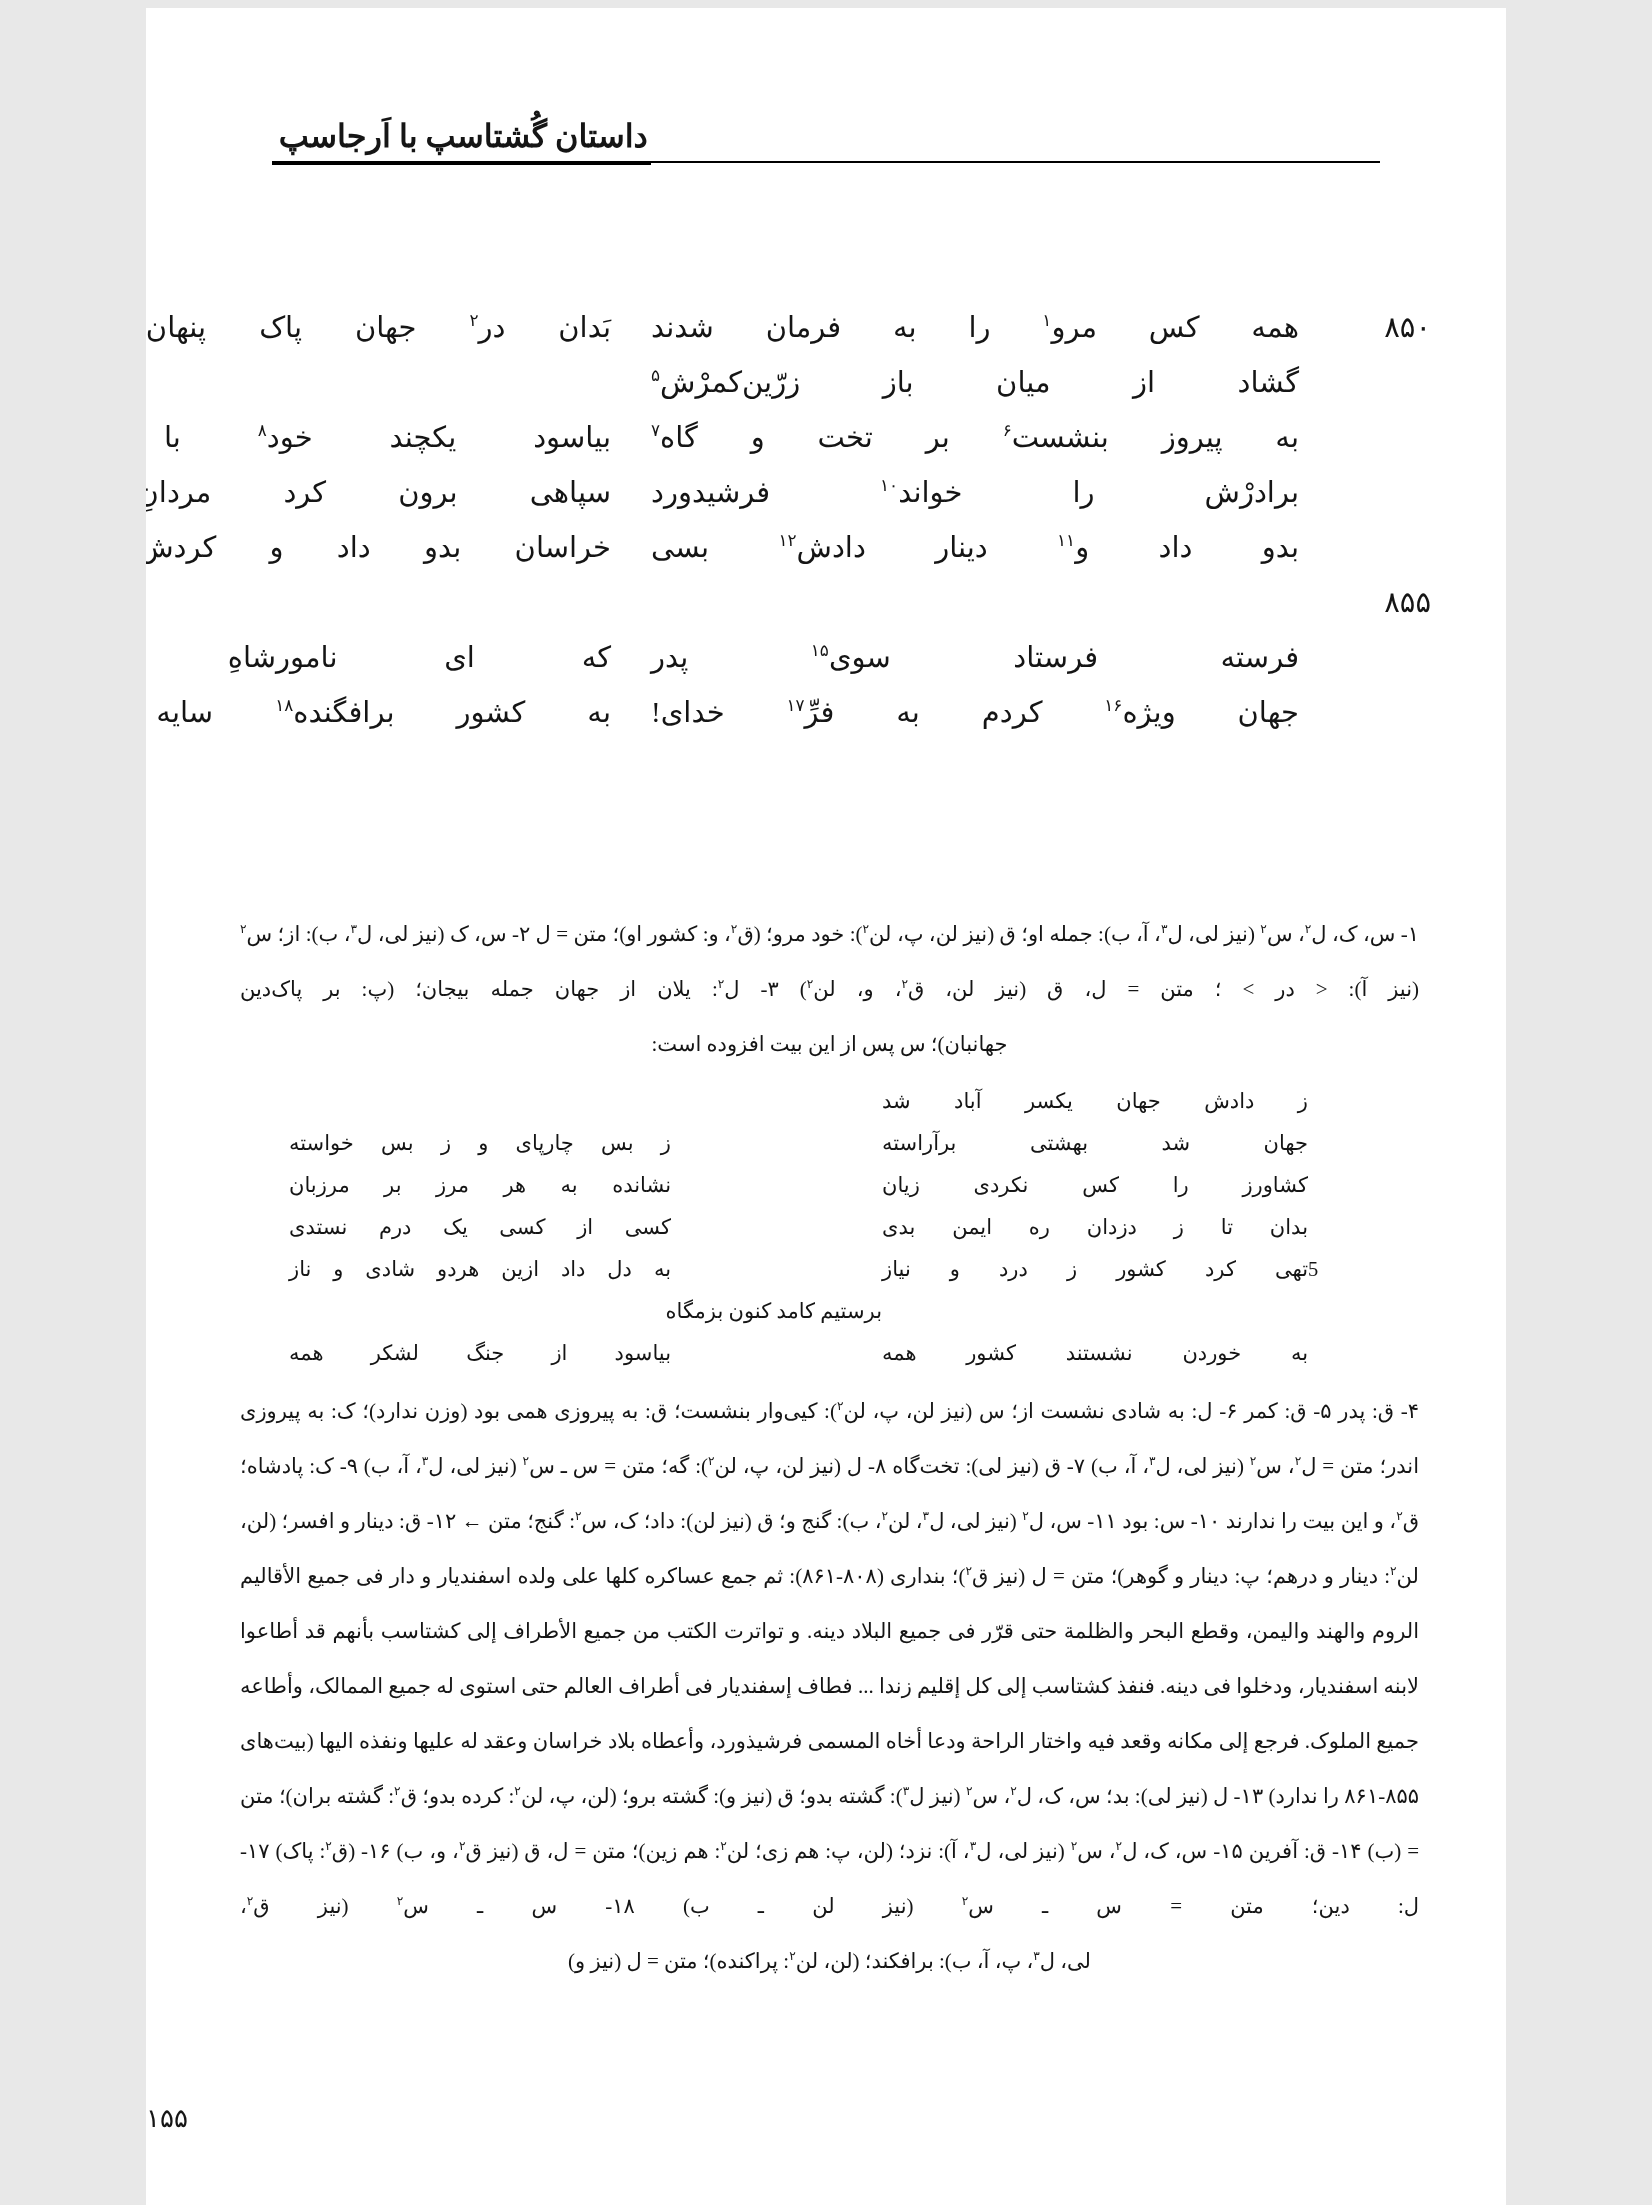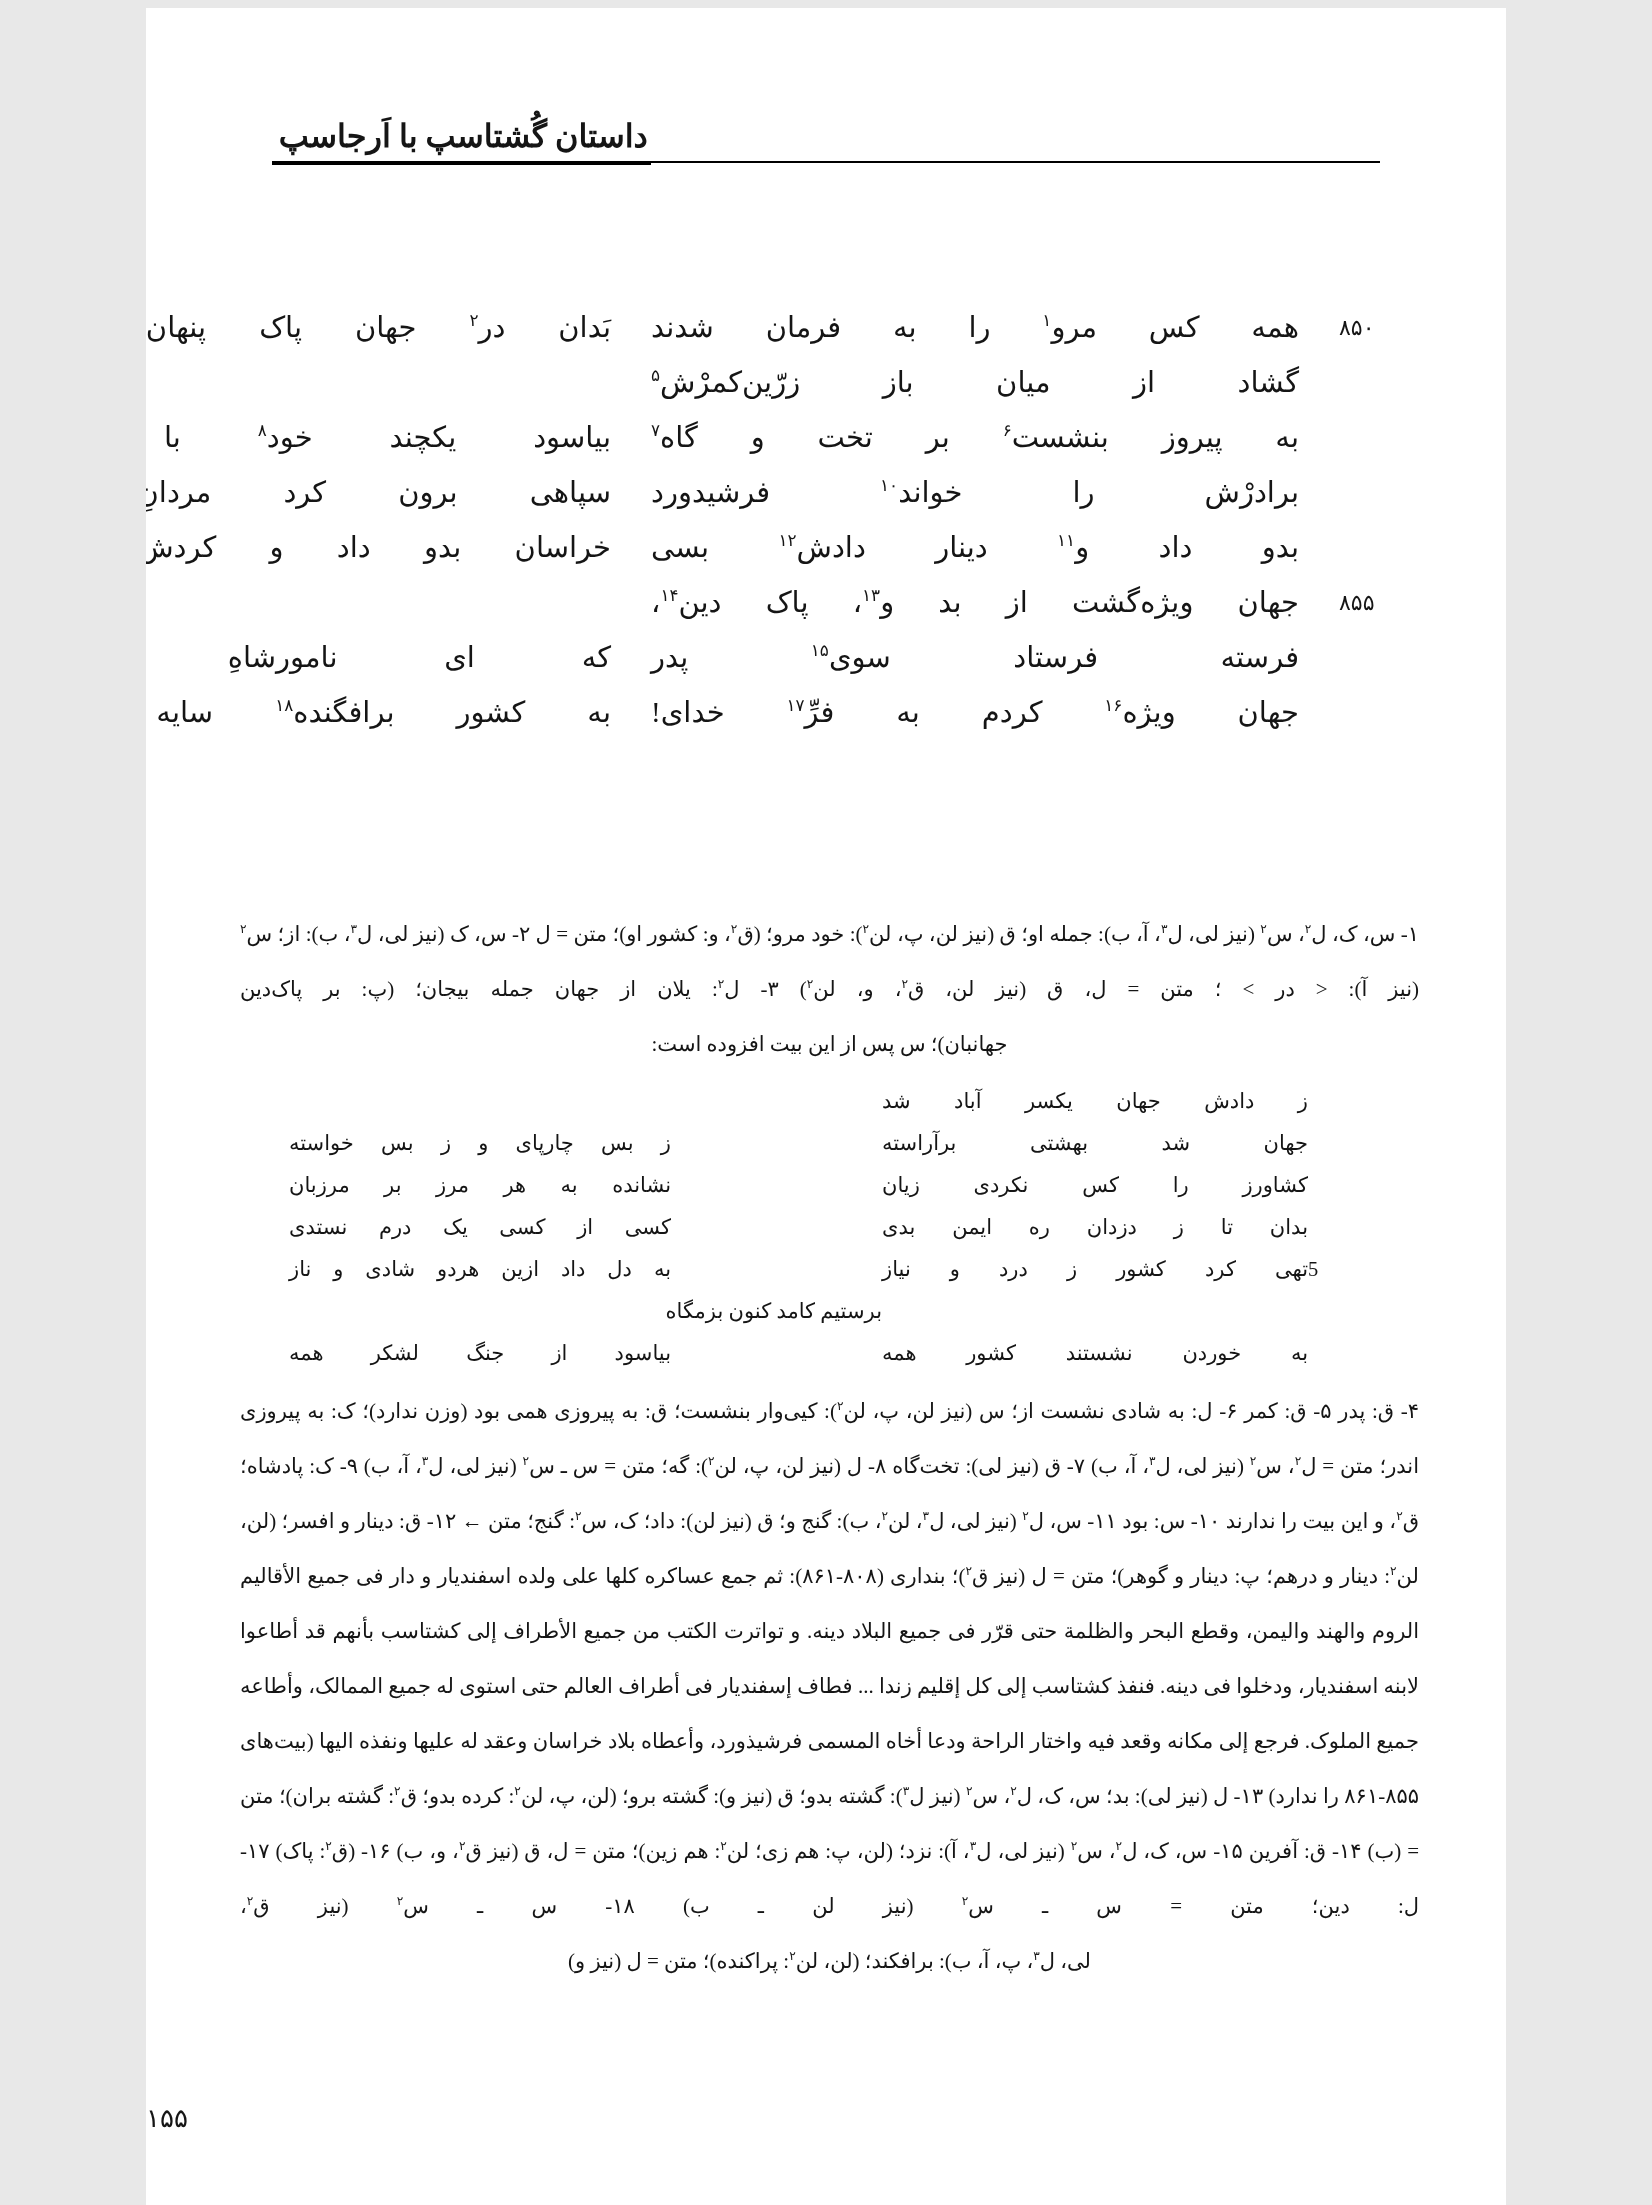--- a/index.html
+++ b/index.html
@@ -30,21 +30,21 @@
   }
   
   .verses{position:absolute;top:292px;right:75px;}
   .vrow{
     display:grid;
     grid-template-columns:92px 648px 590px; 
     column-gap:40px;
     height:55px;line-height:55px;
     font-size:29px;
   }
-  .vnum{text-align:left;font-size:22px;}
+  .vnum{text-align:right;font-size:29px;}
   .hemi{
     text-align:justify;
     text-align-last:justify;
     white-space:nowrap;
     overflow:visible;
   }
   sup{font-size:58%;line-height:0;vertical-align:super;}
   
   .footnotes{
     position:absolute;top:899px;right:87px;left:94px;
@@ -118,21 +118,20 @@
       </div>
 
       <div class="vrow">
         <div class="vnum"></div>
         <div class="hemi">بدو داد و<sup>۱۱</sup> دینار دادش<sup>۱۲</sup> بسی</div>
         <div class="hemi">خراسان بدو داد و کردش گُسی</div>
       </div>
 
       <div class="vrow">
         <div class="vnum">۸۵۵</div>
-        <div class="hemi">جهان ویژه‌گشت از بد و<sup>۱۳</sup>، پاک دین<sup>۱۴</sup>،</div>
       </div>
 
       <div class="vrow">
         <div class="vnum"></div>
         <div class="hemi">فرسته فرستاد سوی<sup>۱۵</sup> پدر</div>
         <div class="hemi">که ای نامورشاهِ پیروزگر،</div>
       </div>
 
       <div class="vrow">
         <div class="vnum"></div>

